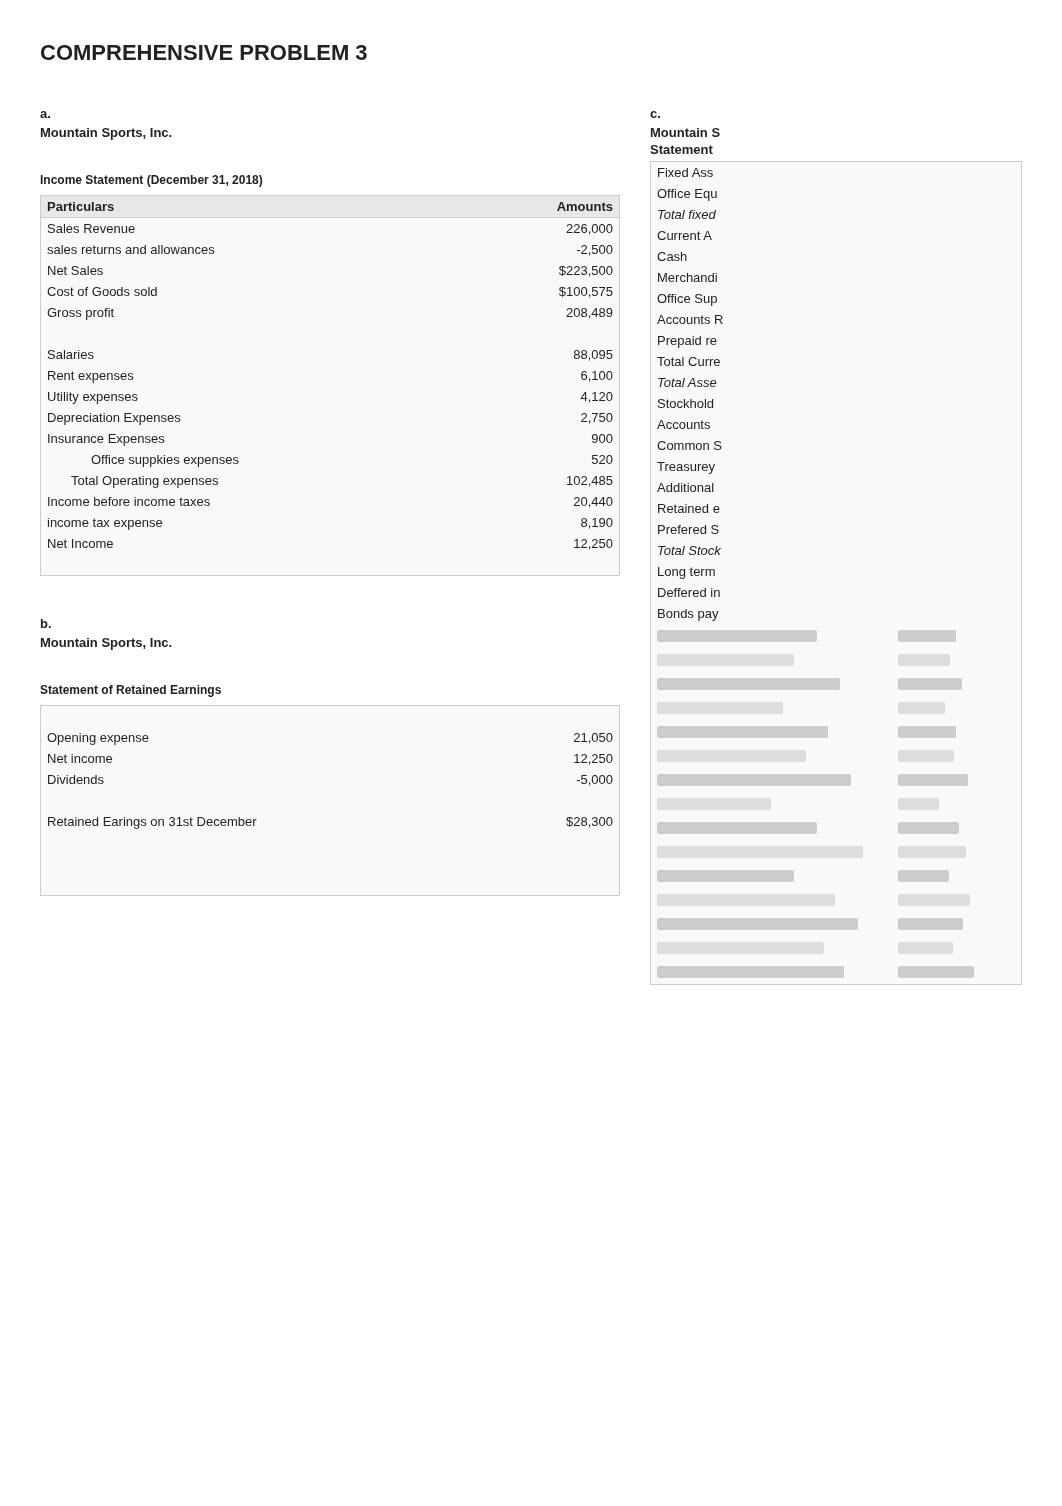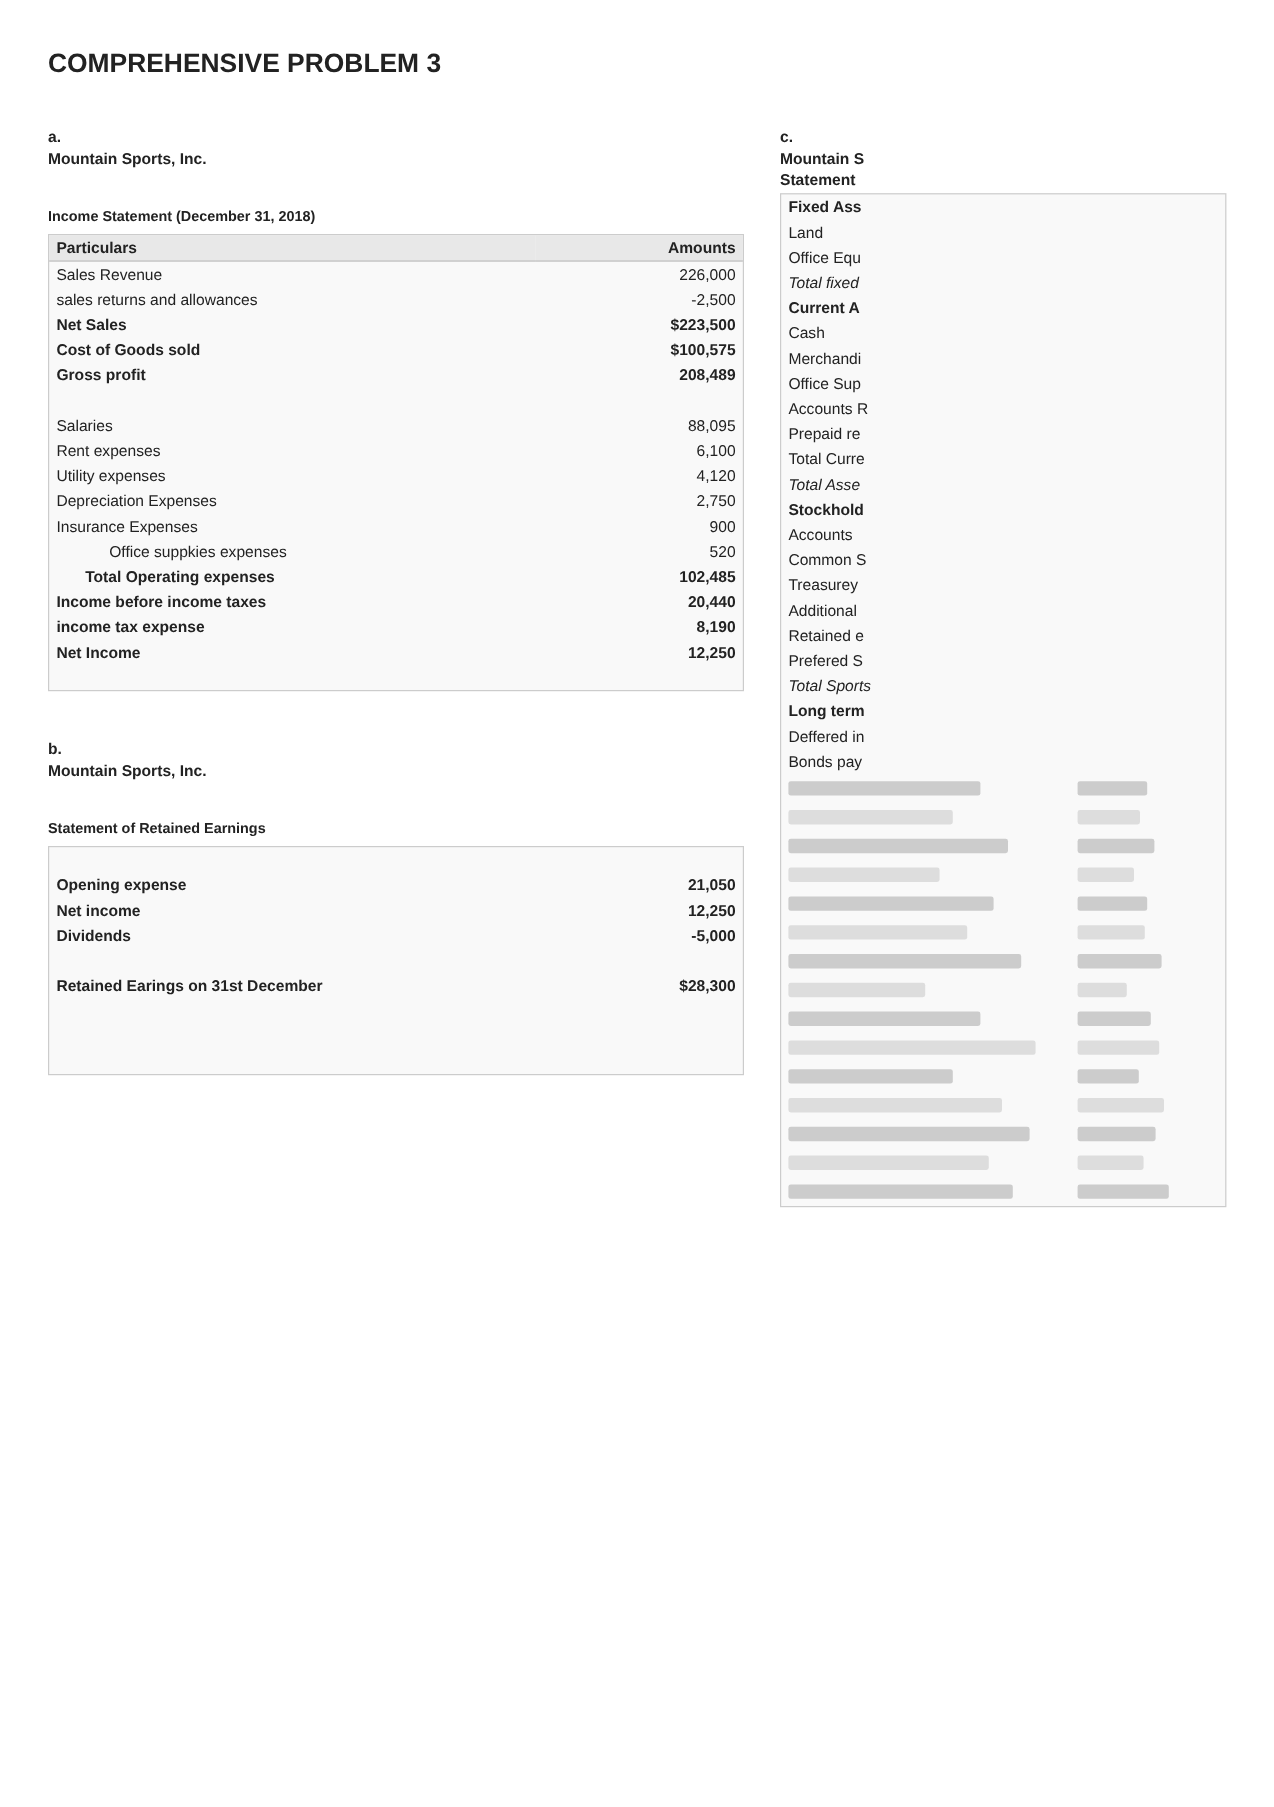--- a/index.html
+++ b/index.html
@@ -61,21 +61,21 @@
     }
 
     table td {
       padding: 3px 6px;
       vertical-align: top;
     }
 
     .col-label { width: 70%; }
     .col-amount { width: 30%; text-align: right; }
 
-    .bold { font-weight: bold; }
+    .bold { font-weight: normal; }
     .italic { font-style: italic; }
 
     .table-container {
       border: 1px solid #ccc;
       background: #f9f9f9;
       margin-bottom: 4px;
     }
 
     .header-row td {
       background: #e8e8e8;
@@ -294,24 +294,20 @@
 
     <div class="table-container right-table">
       <table>
         <tbody>
 
           <tr>
             <td class="bold">Fixed Ass</td>
             <td class="amount-col"></td>
           </tr>
           <tr>
-            <td>Land</td>
-            <td class="amount-col"></td>
-          </tr>
-          <tr>
             <td>Office Equ</td>
             <td class="amount-col"></td>
           </tr>
           <tr>
             <td class="italic">Total fixed</td>
             <td class="amount-col"></td>
           </tr>
 
           <tr>
             <td class="bold">Current A</td>
@@ -368,21 +364,21 @@
           </tr>
           <tr>
             <td>Retained e</td>
             <td class="amount-col"></td>
           </tr>
           <tr>
             <td>Prefered S</td>
             <td class="amount-col"></td>
           </tr>
           <tr>
-            <td class="italic">Total Sports</td>
+            <td class="italic">Total Stock</td>
             <td class="amount-col"></td>
           </tr>
 
           <tr>
             <td class="bold">Long term</td>
             <td class="amount-col"></td>
           </tr>
           <tr>
             <td>Deffered in</td>
             <td class="amount-col"></td>

